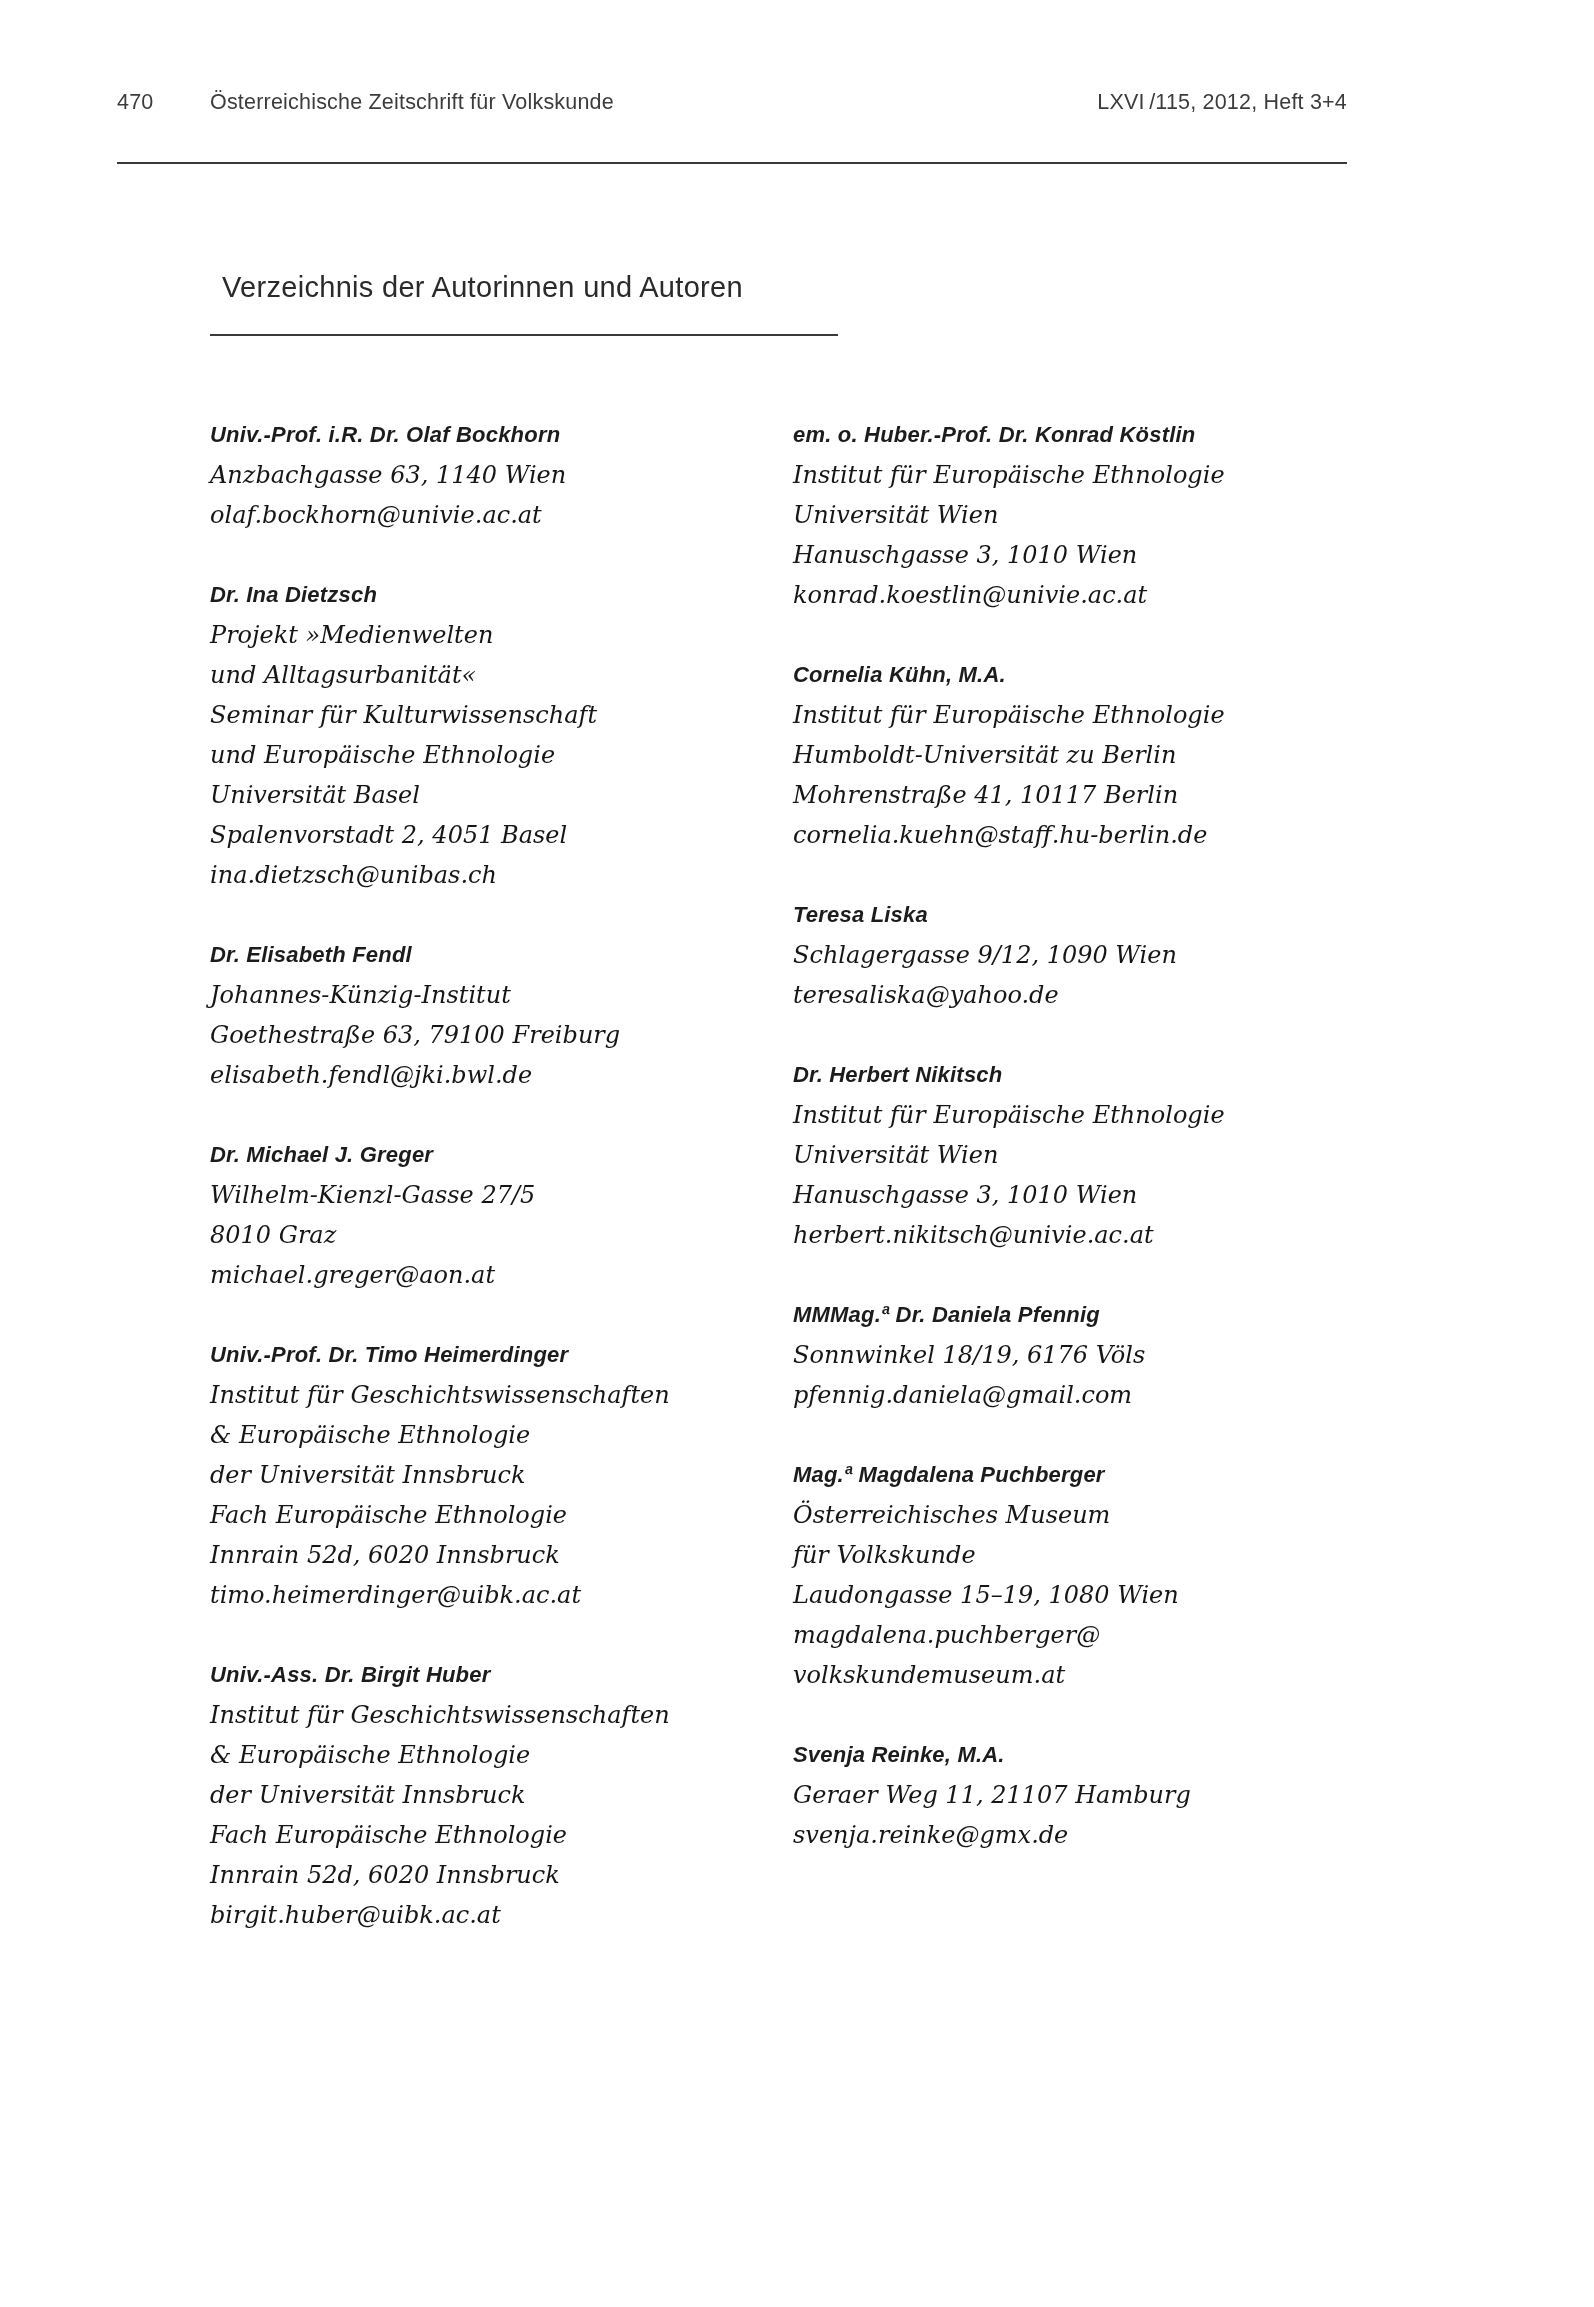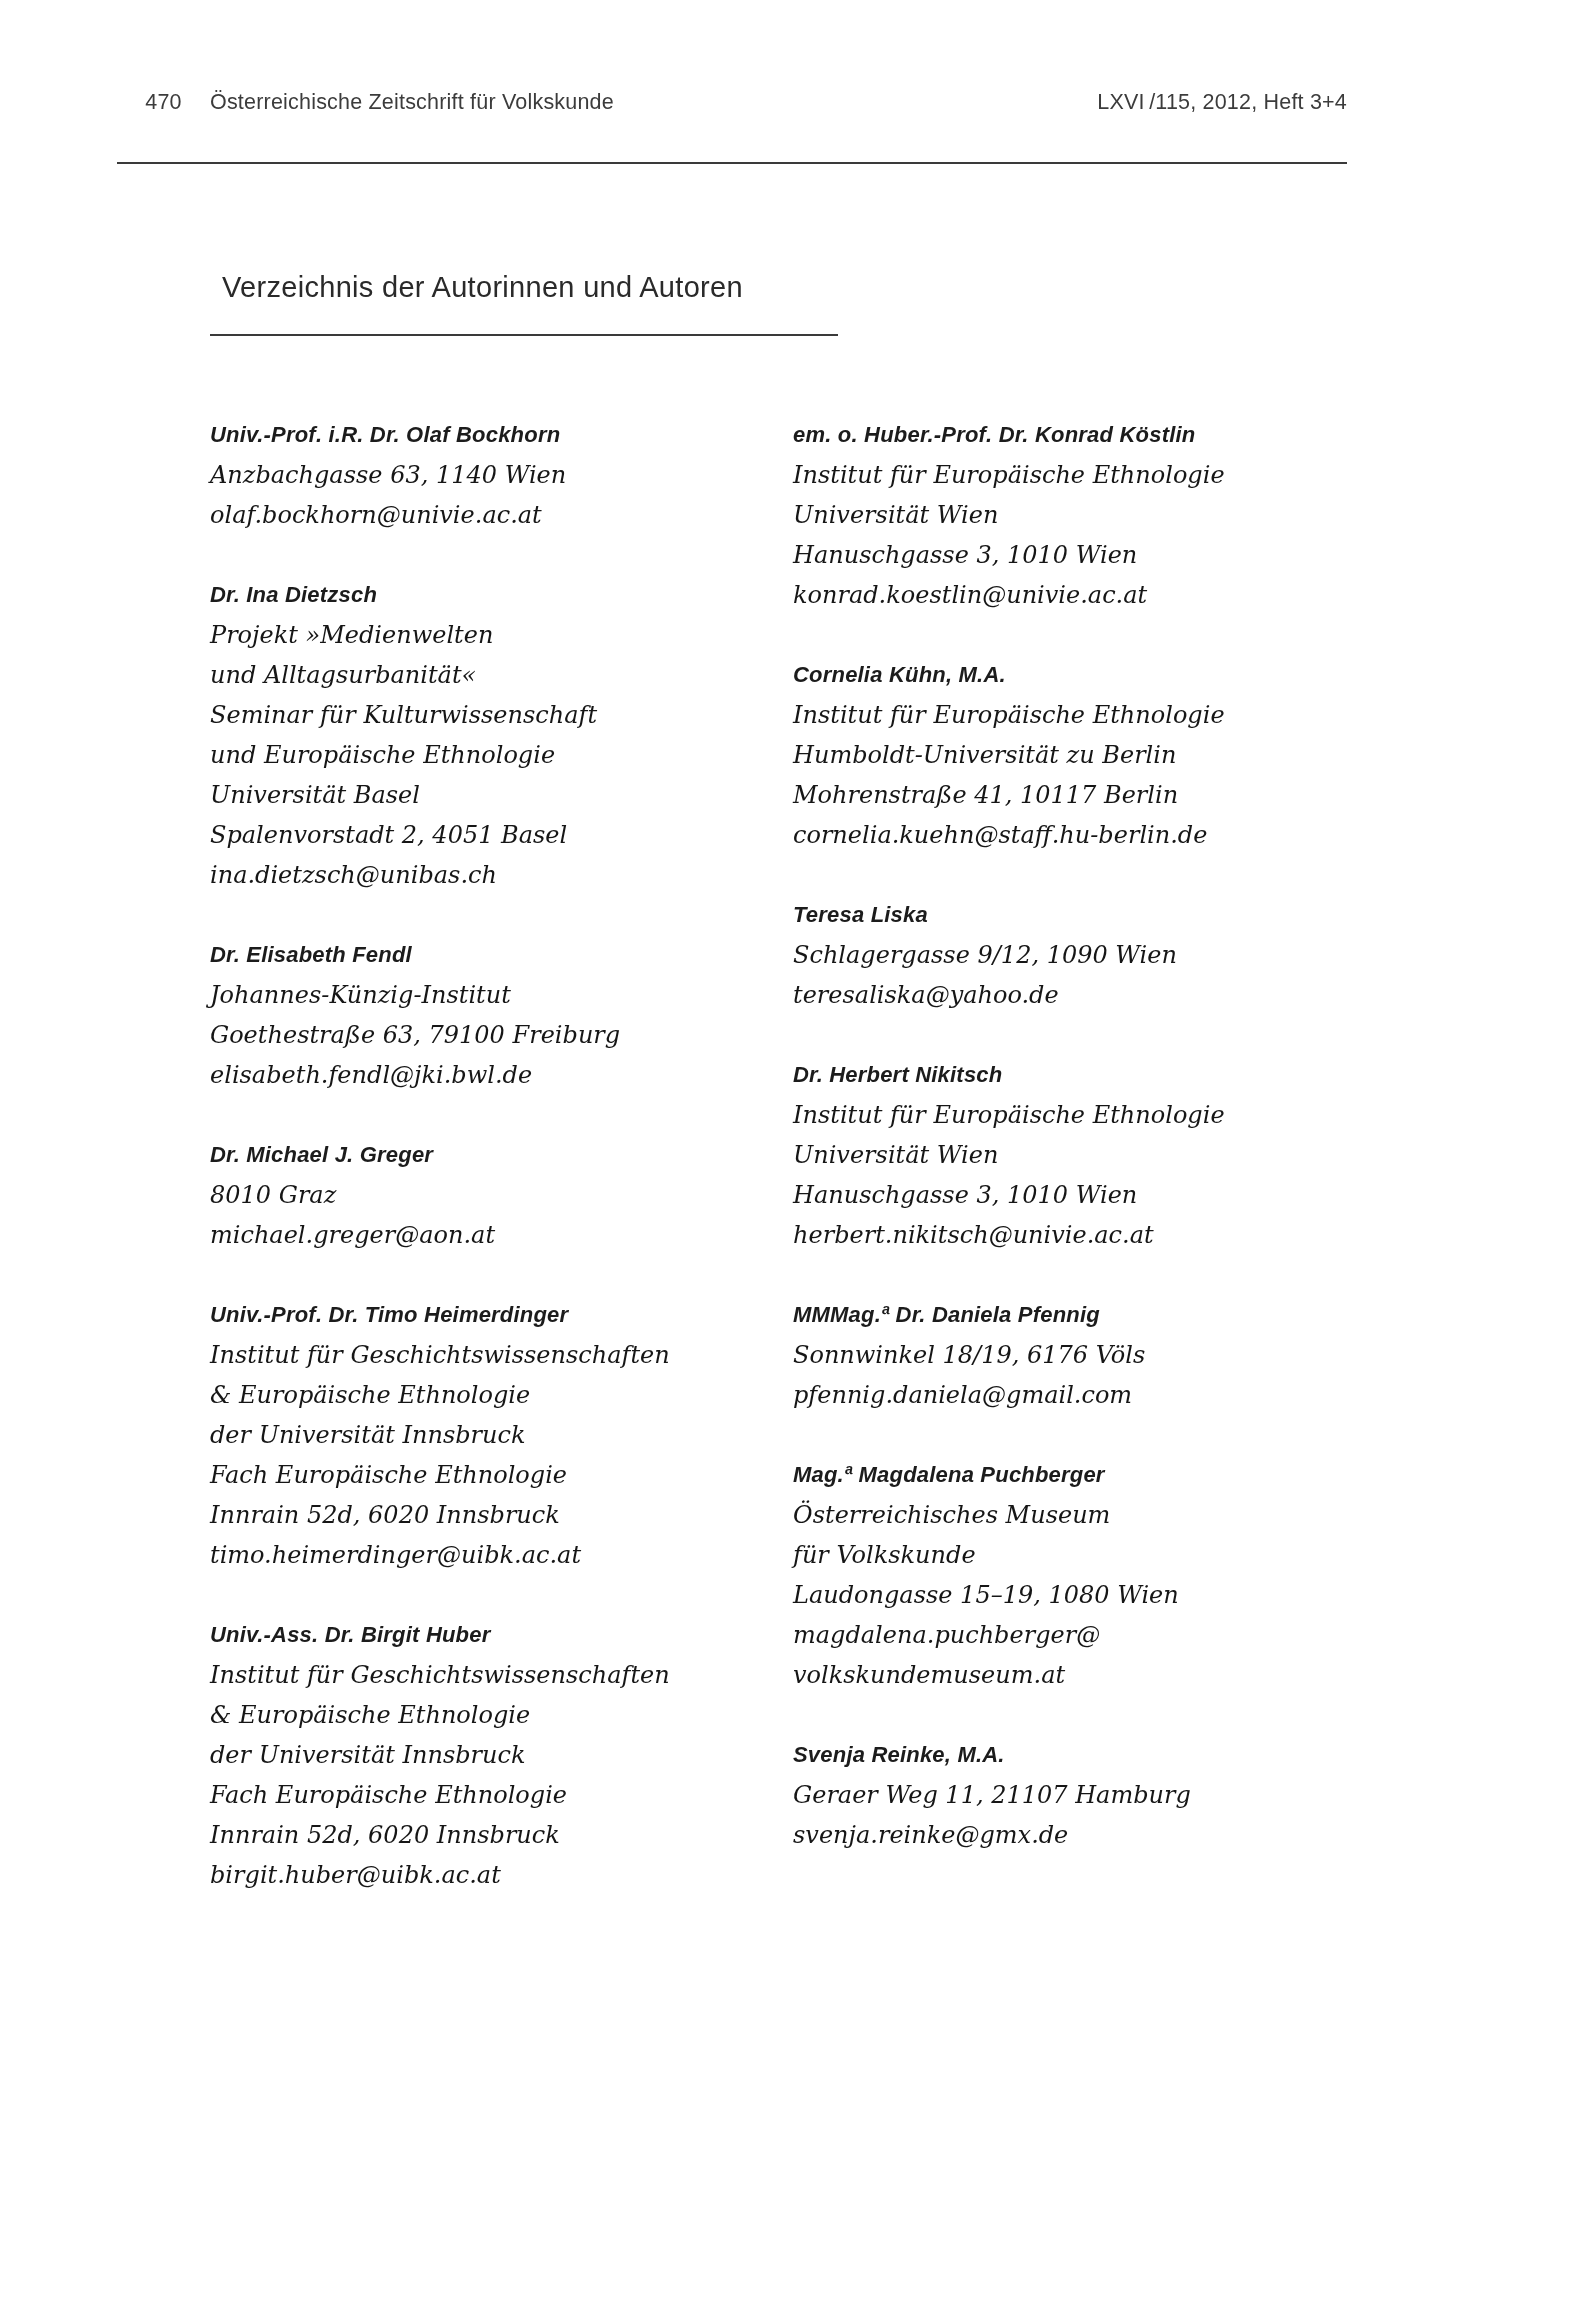--- a/index.html
+++ b/index.html
@@ -25,21 +25,20 @@
     justify-content: space-between;
     align-items: baseline;
     font-family: "Liberation Sans", sans-serif;
     font-size: 21.5px;
     line-height: 32px;
     color: #3c3c3c;
     letter-spacing: 0.2px;
   }
   .header-left {
     display: flex;
-    text-align: center;
   }
   .page-number {
     display: inline-block;
     width: 93px;
   }
   .header-rule {
     position: absolute;
     left: 117px;
     width: 1230px;
     top: 162px;
@@ -143,20 +142,21 @@
 
   <article class="entry">
     <div class="entry-name">Dr. Elisabeth Fendl</div>
   <div class="entry-line">Johannes-Künzig-Institut</div>
           <div class="entry-line">Goethestraße 63, 79100 Freiburg</div>
           <div class="entry-line">elisabeth.fendl@jki.bwl.de</div>
         </article>
 
   <article class="entry">
     <div class="entry-name">Dr. Michael J. Greger</div>
+  <div class="entry-line">Wilhelm-Kienzl-Gasse 27/5</div>
           <div class="entry-line">8010 Graz</div>
           <div class="entry-line">michael.greger@aon.at</div>
         </article>
 
   <article class="entry">
     <div class="entry-name">Univ.-Prof. Dr. Timo Heimerdinger</div>
   <div class="entry-line">Institut für Geschichtswissenschaften</div>
           <div class="entry-line">&amp; Europäische Ethnologie</div>
           <div class="entry-line">der Universität Innsbruck</div>
           <div class="entry-line">Fach Europäische Ethnologie</div>

